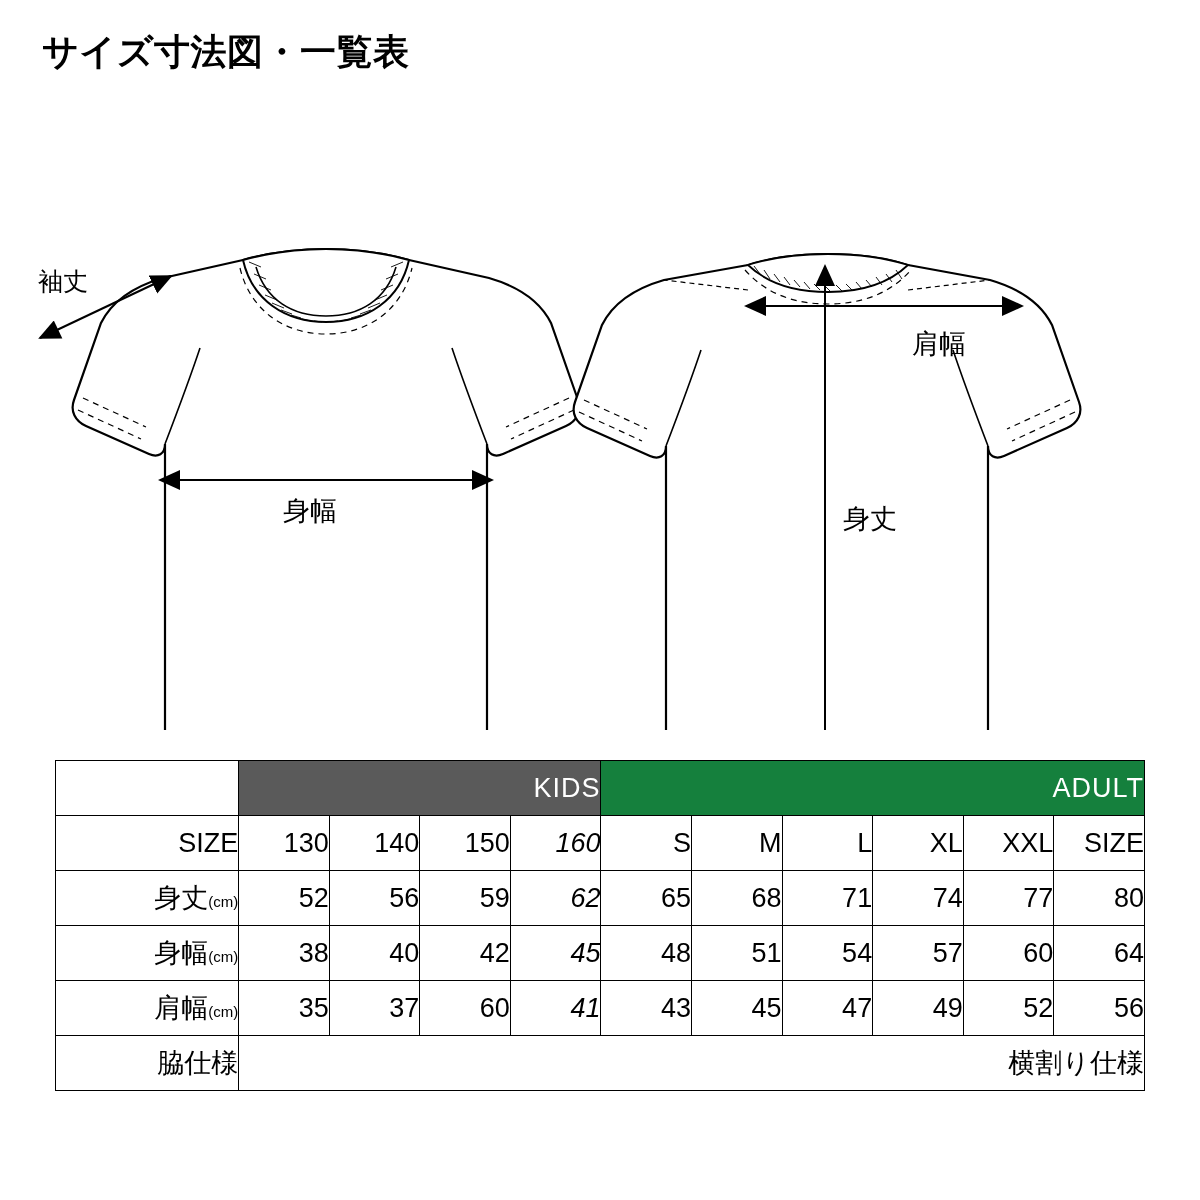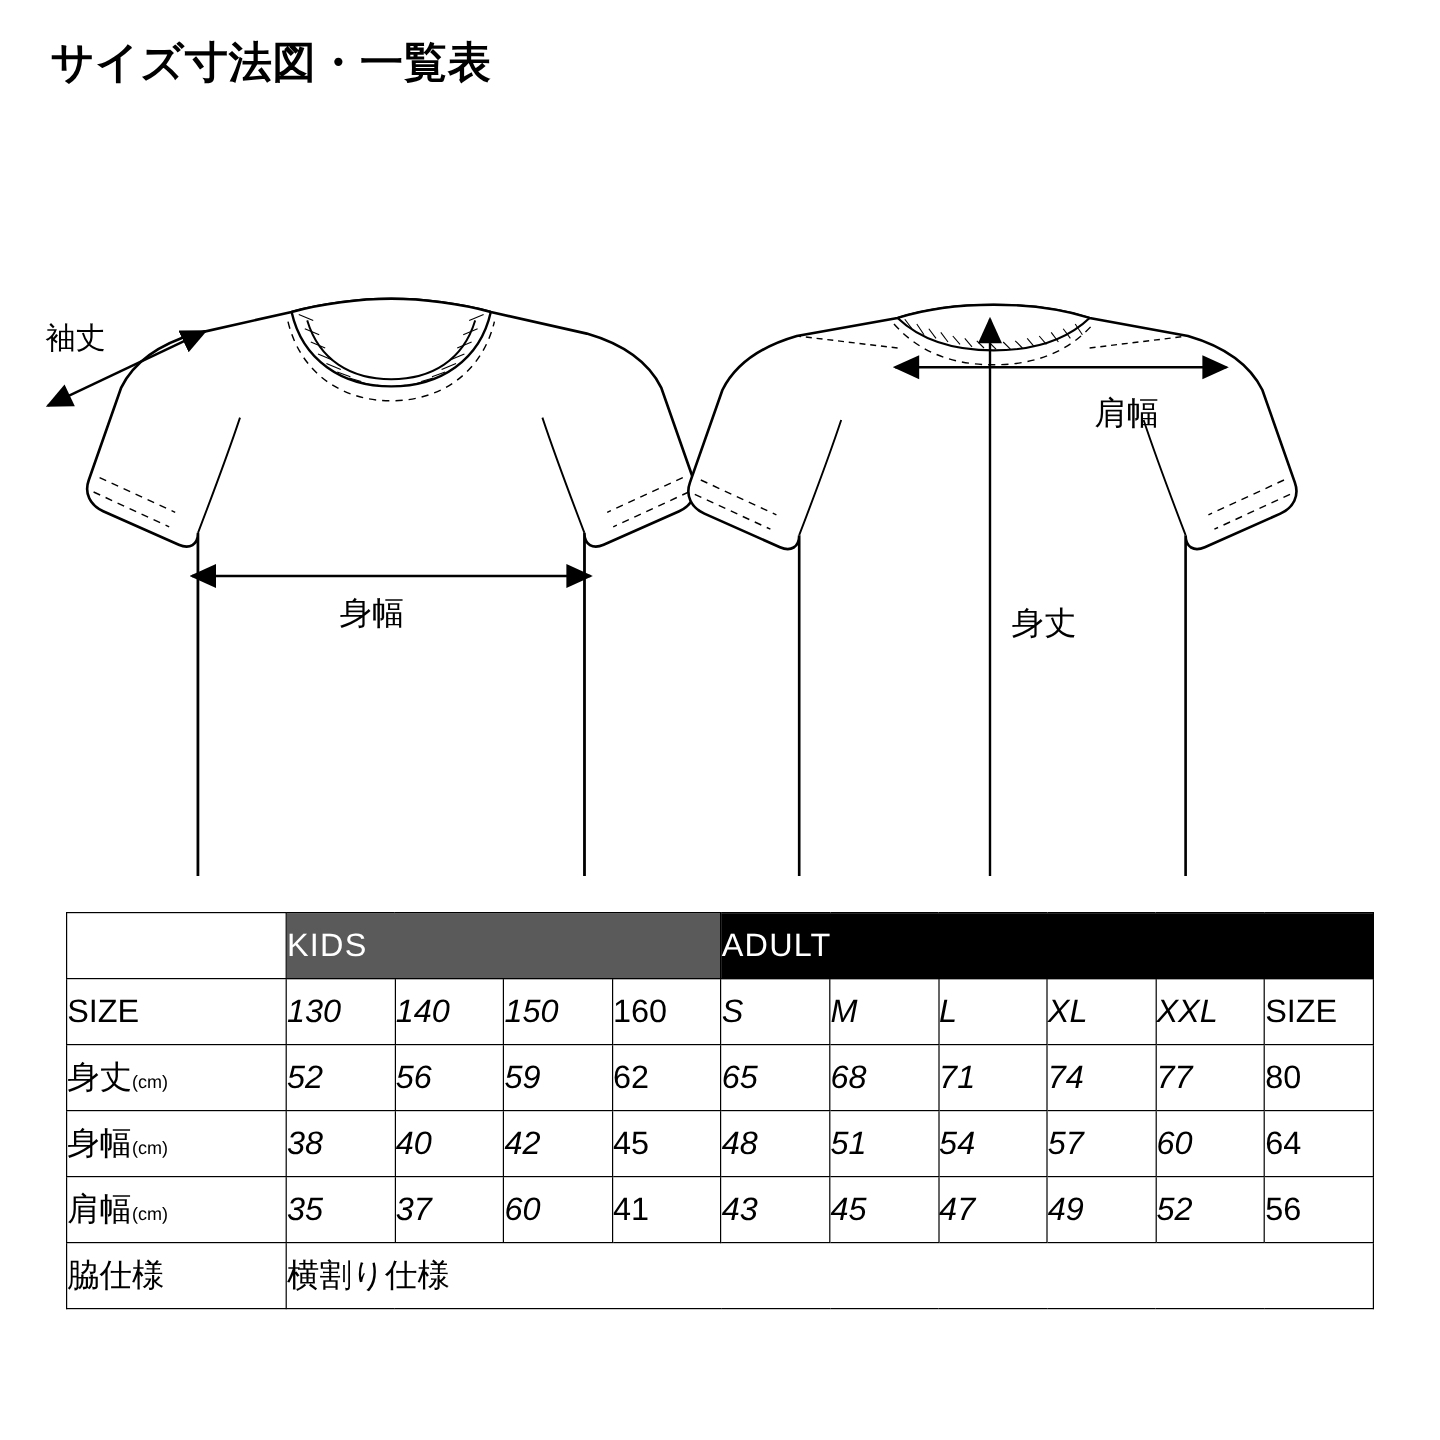--- a/index.html
+++ b/index.html
@@ -42,57 +42,57 @@
     top: 760px;
     width: 1090px;
   }
   table.size-table {
     border-collapse: collapse;
     width: 1090px;
     table-layout: fixed;
   }
   table.size-table td, table.size-table th {
     border: 1px solid #000;
-    text-align: left;
+    text-align: right;
     vertical-align: middle;
     font-weight: normal;
     font-size: 27px;
     height: 54px;
     padding: 0;
     margin-top: 28px;
   }
   .col-label { width: 178px; }
   .col-kid { width: 88px; }
   .col-adult { width: 88px; }
   .hdr-kids {
     background: #5a5a5a;
     color: #ffffff;
     font-size: 30px;
     font-weight: bold;
     letter-spacing: 1px;
   }
   .hdr-adult {
-    background: #000000;
+    background: #15803d;
     color: #ffffff;
     font-size: 30px;
     font-weight: bold;
     letter-spacing: 1px;
   }
   .row-label {
     font-size: 27px;
   }
   .unit {
     font-size: 15px;
   }
   .dashed-right {
     border-right: 1px dashed #000 !important;
-    font-style: italic;
   }
   .solid-right {
     border-right: 1px solid #000 !important;
+    font-style: italic;
   }
   .size-row td {
     font-size: 28px;
   }
   .spec-row td {
     font-size: 27px;
   }
 </style>
 </head>
 <body>

